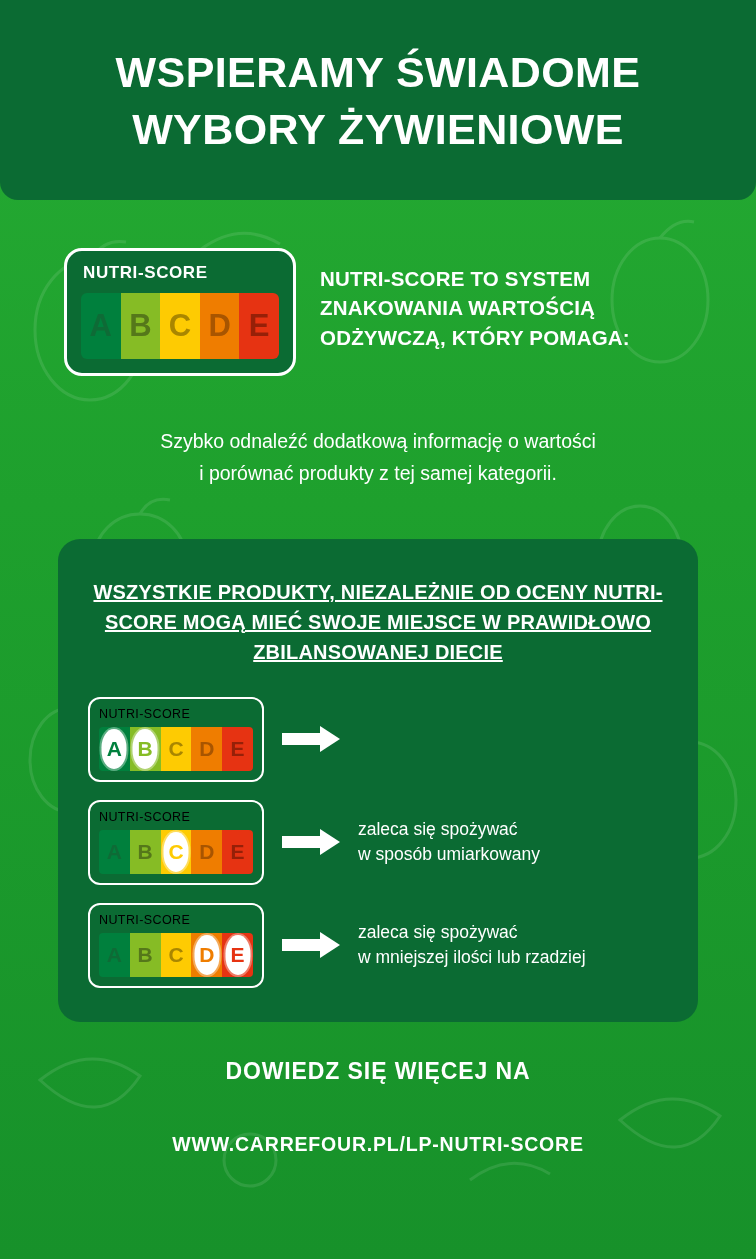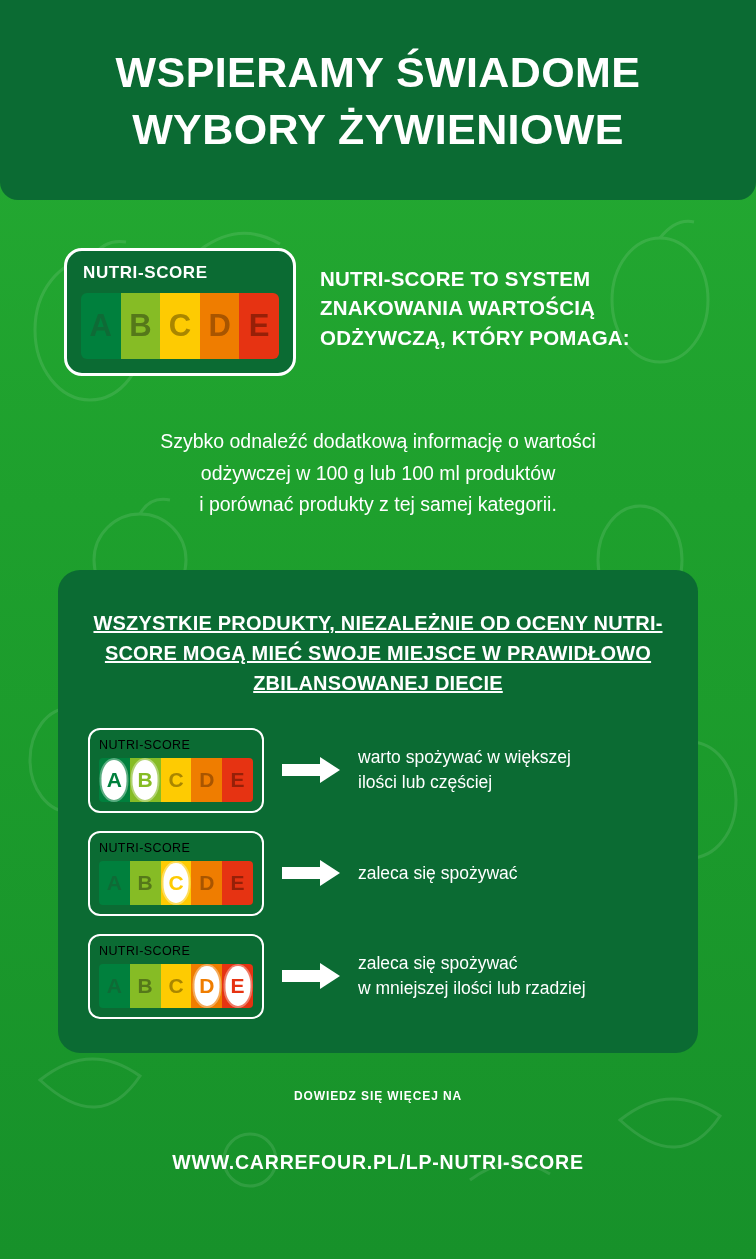--- a/index.html
+++ b/index.html
@@ -212,21 +212,21 @@
   
   .footer {
     position: relative;
     z-index: 2;
     text-align: center;
     padding: 36px 20px 26px;
     color: #FFFFFF;
   }
   .footer .f1 {
     font-weight: 800;
-    font-size: 12px;
+    font-size: 23px;
     letter-spacing: 0.9px;
     text-transform: uppercase;
     margin-bottom: 12px;
   }
   .footer .f2 {
     font-weight: 800;
     font-size: 19.5px;
     letter-spacing: 0.8px;
     text-transform: uppercase;
     margin-top: 48px;
@@ -282,21 +282,20 @@
             <span>E</span>
           </div>
       </div>
     </div>
 
     <div class="intro-text">NUTRI-SCORE TO SYSTEM ZNAKOWANIA WARTOŚCIĄ ODŻYWCZĄ, KTÓRY POMAGA:</div>
   </div>
 
   <div class="para">
     <div>Szybko odnaleźć dodatkową informację o wartości</div>
-    <div>odżywczej w 100 g lub 100 ml produktów</div>
     <div>i porównać produkty z tej samej kategorii.</div>
   </div>
 
   <div class="card">
     <div class="card-title">WSZYSTKIE PRODUKTY, NIEZALEŻNIE OD OCENY NUTRI-SCORE MOGĄ MIEĆ SWOJE MIEJSCE W PRAWIDŁOWO ZBILANSOWANEJ DIECIE</div>
 
     <div class="row">
       <div class="badge-sm">
         <div class="badge-title">NUTRI-SCORE</div>
         <div class="scale">
@@ -318,24 +317,20 @@
             </div>
           <div class="cell c-e">
               <span>E</span>
             </div>
         </div>
       </div>
       <div class="arrow">
         <div class="shaft"></div>
           <div class="head"></div>
       </div>
-      <div class="row-text">
-        <div>warto spożywać w większej</div>
-        <div>ilości lub częściej</div>
-      </div>
     </div>
 
     <div class="row">
       <div class="badge-sm">
         <div class="badge-title">NUTRI-SCORE</div>
         <div class="scale">
           <div class="cell c-a">
               <span>A</span>
             </div>
           <div class="cell c-b">
@@ -353,20 +348,21 @@
               <span>E</span>
             </div>
         </div>
       </div>
       <div class="arrow">
         <div class="shaft"></div>
           <div class="head"></div>
       </div>
       <div class="row-text">
         <div>zaleca się spożywać</div>
+        <div>w sposób umiarkowany</div>
       </div>
     </div>
 
     <div class="row">
       <div class="badge-sm">
         <div class="badge-title">NUTRI-SCORE</div>
         <div class="scale">
           <div class="cell c-a">
               <span>A</span>
             </div>

